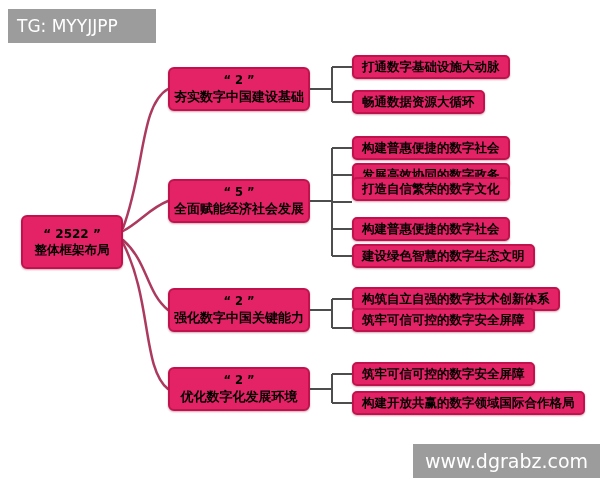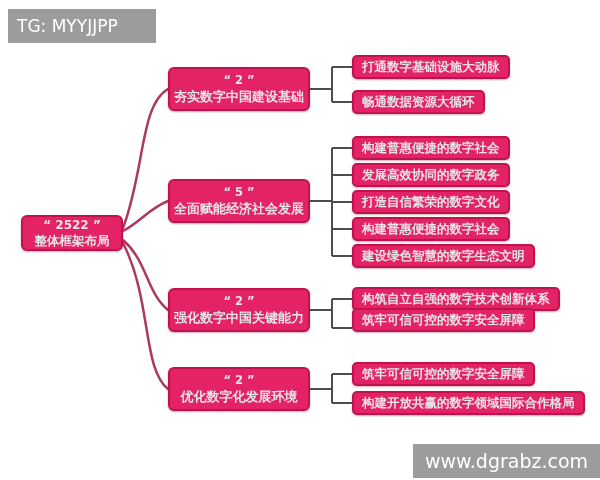--- a/index.html
+++ b/index.html
@@ -5,36 +5,36 @@
   html,body{margin:0;padding:0;background:#fff;}
   .stage{
     position:relative;width:600px;height:480px;background:#ffffff;overflow:hidden;
     font-family:"DejaVu Sans",sans-serif;
   }
   svg.links{position:absolute;left:0;top:0;width:600px;height:480px;}
   .curve{fill:none;stroke:#AC3A5F;stroke-width:2.5;stroke-linecap:round;}
   .bracket{fill:none;stroke:#4D4D4D;stroke-width:2;}
   .node{
     position:absolute;background:#E32366;border:2px solid #C0134E;border-radius:6px;
-    color:#e5e5e5;font-weight:bold;text-align:center;box-sizing:border-box;
+    color:#000000;font-weight:bold;text-align:center;box-sizing:border-box;
     box-shadow:0 1px 2px rgba(120,10,50,0.35);
   }
-  .root{left:21px;top:215px;width:102px;height:36px;display:flex;flex-direction:column;justify-content:center;}
+  .root{left:21px;top:215px;width:102px;height:54px;display:flex;flex-direction:column;justify-content:center;}
   .root .count{font-size:12px;line-height:16px;}
   .root .label{font-size:12.5px;line-height:16px;}
   .branch{left:168px;width:142px;height:44px;display:flex;flex-direction:column;justify-content:center;}
   .branch .count{font-size:11.5px;line-height:15px;}
   .branch .label{font-size:13px;line-height:17px;}
   .b1{top:67px;} .b2{top:179px;} .b3{top:288px;} .b4{top:367px;}
   .leaf{
     left:352px;height:24px;padding:2px 8px;font-size:12.5px;line-height:16px;
     white-space:nowrap;display:inline-block;border-radius:5px;
   }
   .lf-0-0{top:55px;} .lf-0-1{top:90px;}
-  .lf-1-0{top:136px;} .lf-1-1{top:163px;} .lf-1-2{top:190px;} .lf-1-3{top:217px;} .lf-1-4{top:244px;}
+  .lf-1-0{top:136px;} .lf-1-1{top:163px;} .lf-1-2{top:177px;} .lf-1-3{top:217px;} .lf-1-4{top:244px;}
   .lf-2-0{top:287px;text-align:center;} .lf-2-1{top:308px;}
   .lf-3-0{top:362px;} .lf-3-1{top:391px;}
   .wm{
     position:absolute;background:rgba(148,148,148,0.92);color:#fff;font-weight:normal;
     display:flex;align-items:center;
   }
   .wm-top{left:8px;top:9px;width:148px;height:34px;font-size:17px;padding-left:9px;box-sizing:border-box;}
   .wm-bottom{left:413px;top:444px;width:187px;height:34px;font-size:19px;justify-content:center;}
 </style>
 </head>

